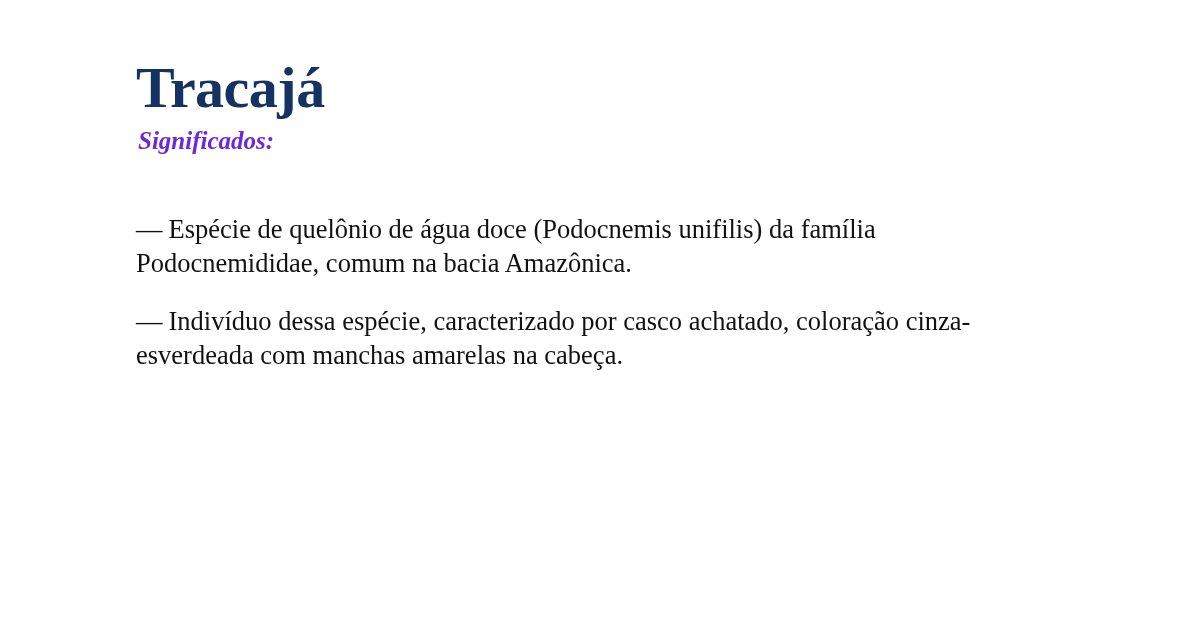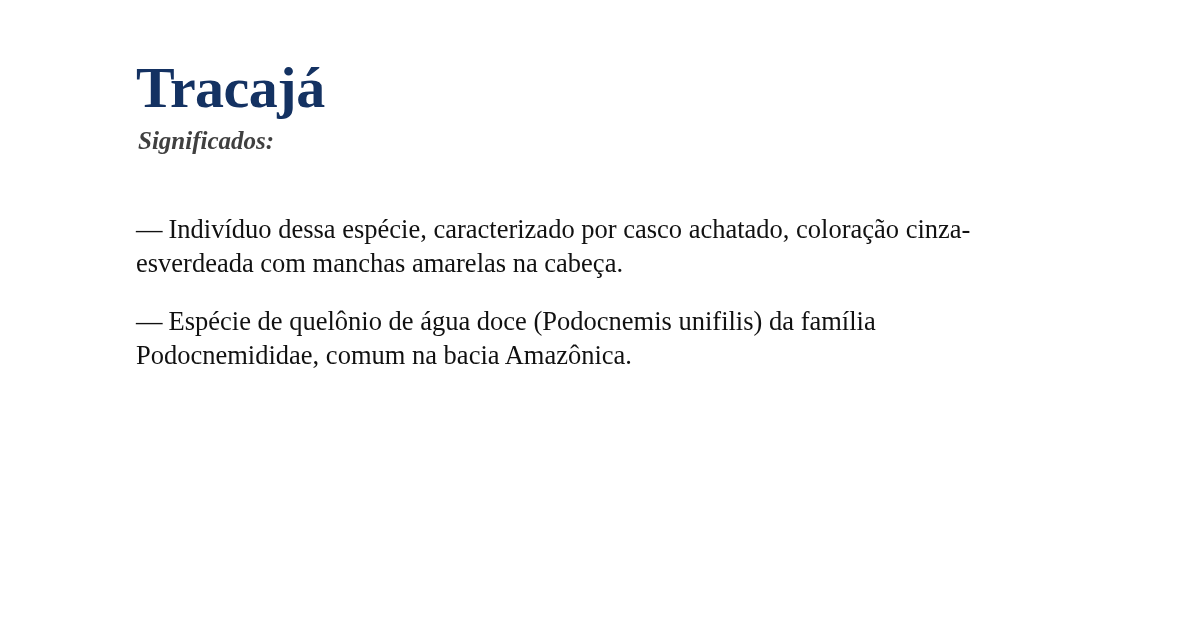--- a/index.html
+++ b/index.html
@@ -28,21 +28,21 @@
     line-height: 1.12;
     color: #143262;
     letter-spacing: -0.5px;
     margin: 0;
   }
   .subtitle {
     font-family: "Liberation Serif", serif;
     font-style: italic;
     font-weight: bold;
     font-size: 25px;
-    color: #404040;
+    color: #6d28d9;
     margin: 6px 0 0 2px;
   }
   .senses {
     margin-top: 58px;
   }
   .sense {
     font-family: "Liberation Serif", serif;
     font-size: 26.5px;
     line-height: 1.28;
     color: #111111;
@@ -73,23 +73,23 @@
 
 <div class="card">
 
   <h1 class="headword">Tracajá</h1>
 
   <div class="subtitle">Significados:</div>
 
   <div class="senses">
 
     <p class="sense">
-      <span class="dash">—</span><span>Indivíduo dessa espécie, caracterizado por casco achatado, coloração cinza-esverdeada com manchas amarelas na cabeça.</span>
+      <span class="dash">—</span><span>Espécie de quelônio de água doce (Podocnemis unifilis) da família Podocnemididae, comum na bacia Amazônica.</span>
     </p>
 
     <p class="sense">
-      <span class="dash">—</span><span>Espécie de quelônio de água doce (Podocnemis unifilis) da família Podocnemididae, comum na bacia Amazônica.</span>
+      <span class="dash">—</span><span>Indivíduo dessa espécie, caracterizado por casco achatado, coloração cinza-esverdeada com manchas amarelas na cabeça.</span>
     </p>
 
   </div>
 
 
 </div>
 
 </body></html>

